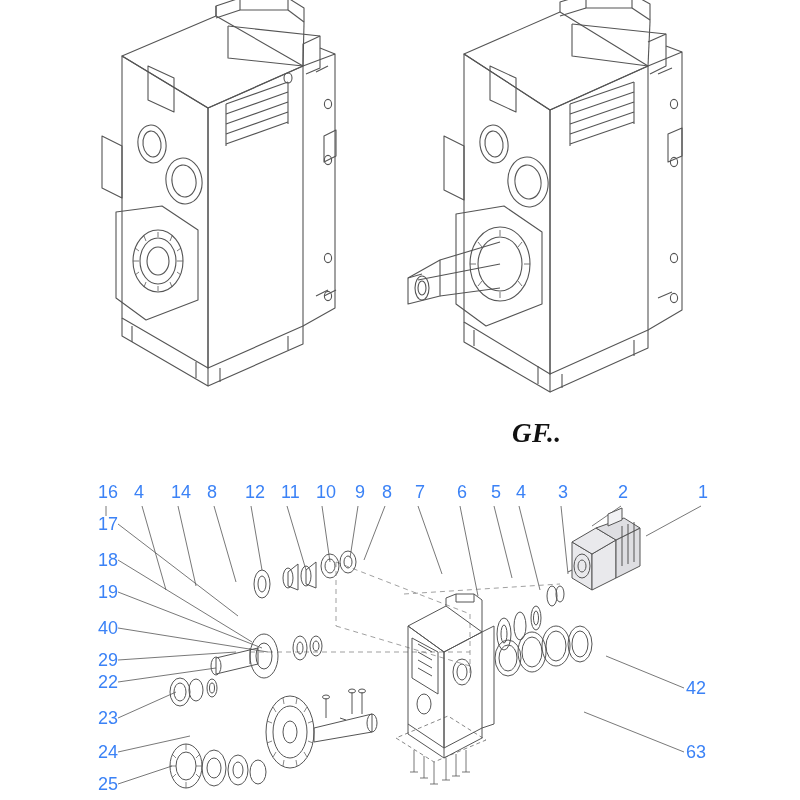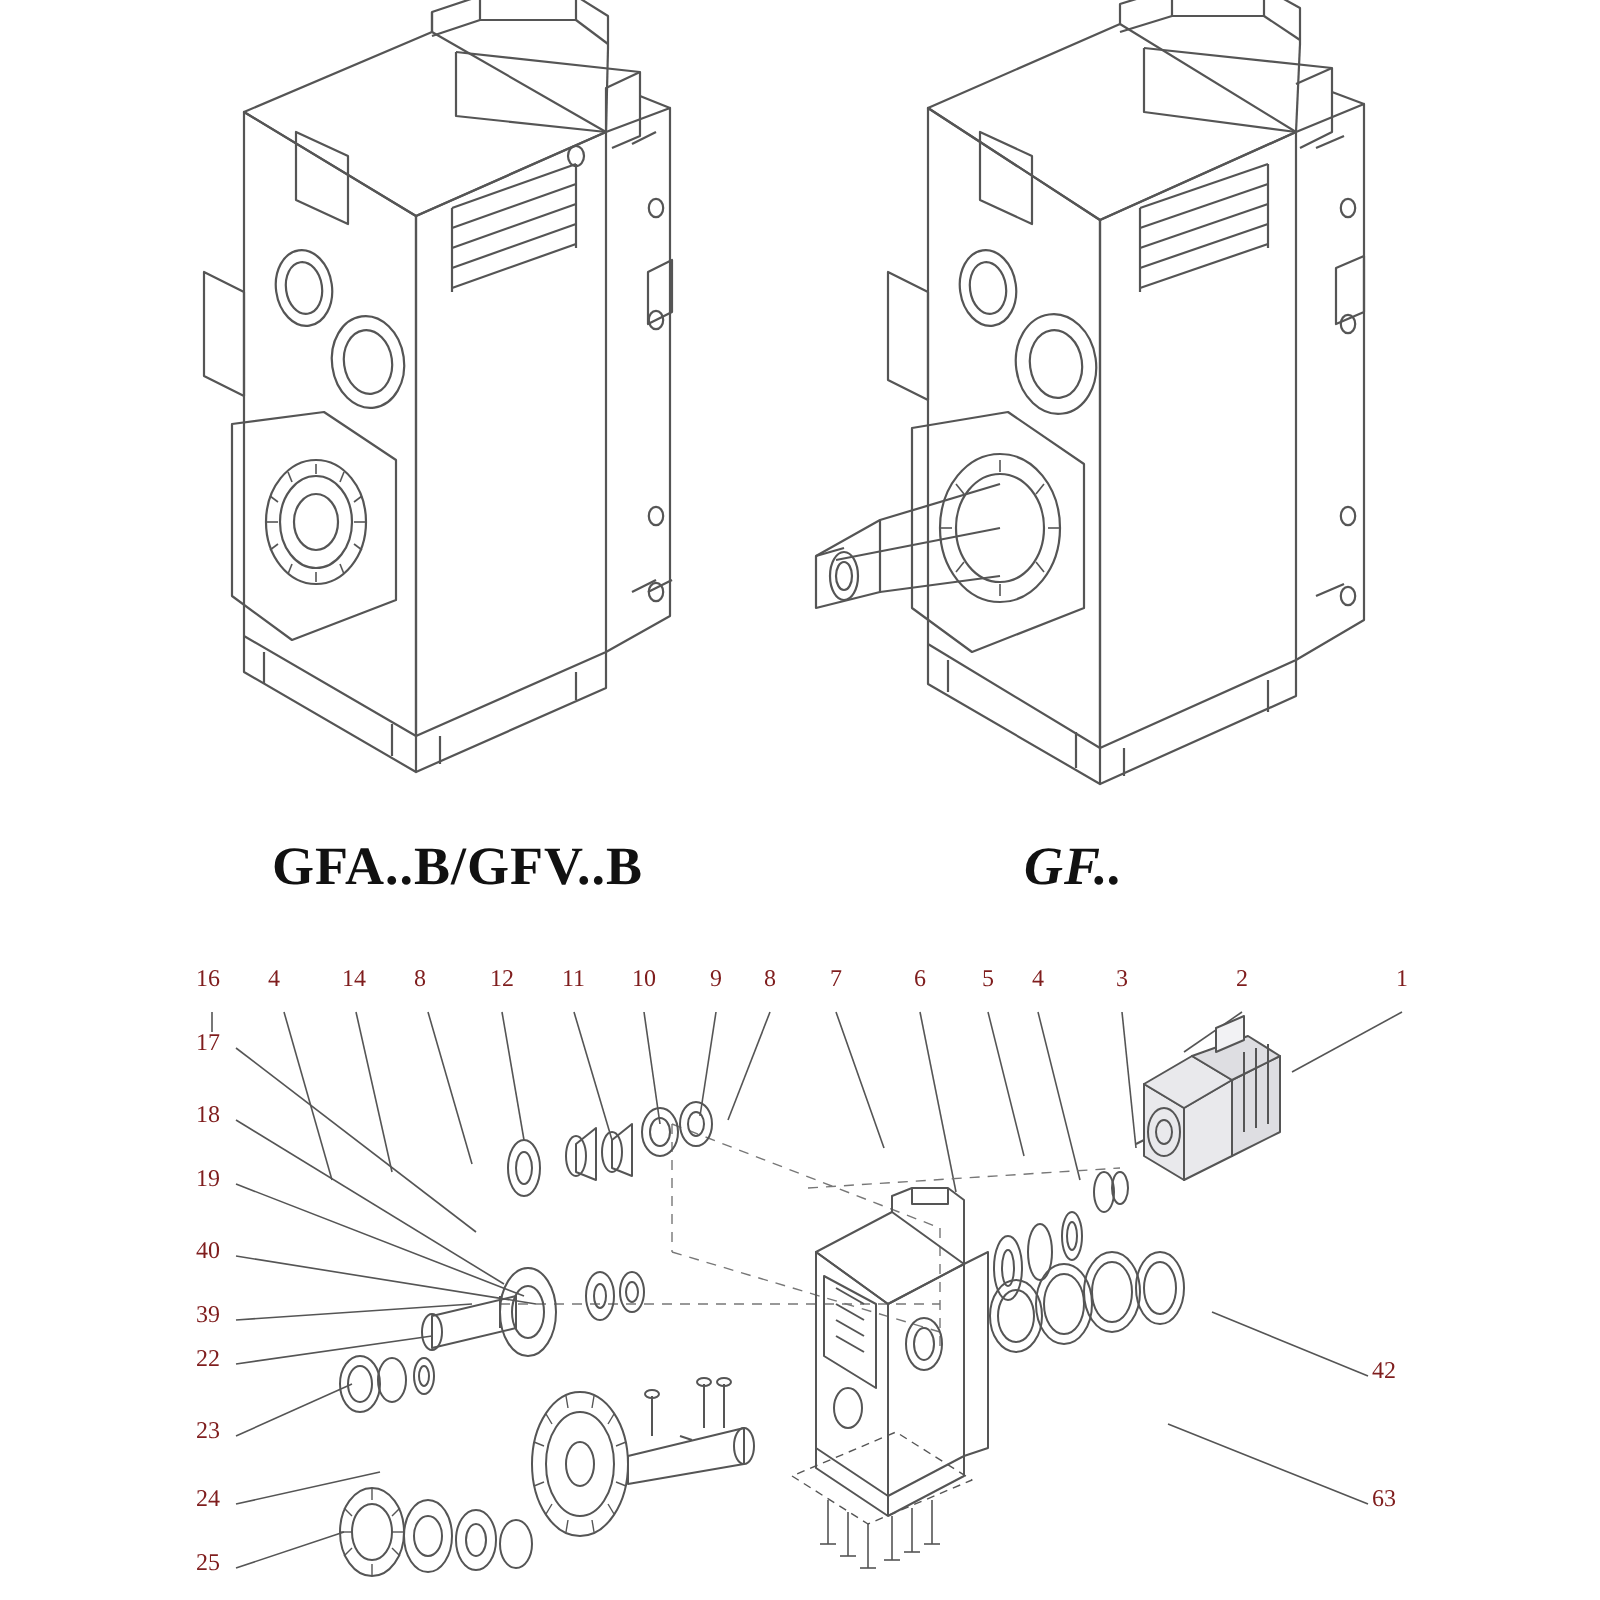--- a/index.html
+++ b/index.html
@@ -30,23 +30,23 @@
   }
   #cap-left{left:136px;top:418px;}
   #cap-right{left:512px;top:418px;font-style:italic;}
 
   
   .exploded{position:absolute;left:0;top:466px;width:800px;height:334px;}
 
   
   .num{
     position:absolute;
-    font-family:Liberation Serif, serif;
-    font-size:12px;
-    color:#7f1d1d;
+    font-family:Liberation Sans, sans-serif;
+    font-size:18px;
+    color:#3b82f6;
     white-space:nowrap;
   }
 
   
   #leaders{position:absolute;left:0;top:0;width:800px;height:334px;}
   #parts{position:absolute;left:0;top:0;width:800px;height:334px;}
 </style>
 </head>
 <body>
 
@@ -196,21 +196,20 @@
         <path d="M64 330 L64 350 L150 400 L150 382"></path>
         <path d="M150 400 L248 356 L248 338"></path>
         <path d="M74 338 L74 354"></path>
         <path d="M138 374 L138 392"></path>
         <path d="M162 382 L162 396"></path>
         <path d="M234 348 L234 364"></path>
       </g>
     </svg>
   </div>
 
-  <div id="cap-left" class="caption">GFA..B/GFV..B</div>
   <div id="cap-right" class="caption">GF..</div>
 
   <div class="exploded">
 
     <svg id="leaders" viewBox="0 0 800 334">
       <g stroke="#555" stroke-width="0.8" fill="none">
 
         <path d="M106 40 L106 50"></path>
         <path d="M142 40 L166 124"></path>
         <path d="M178 40 L196 120"></path>
@@ -420,21 +419,21 @@
     <div class="num" style="left:491px;top:16px">5</div>
     <div class="num" style="left:516px;top:16px">4</div>
     <div class="num" style="left:558px;top:16px">3</div>
     <div class="num" style="left:618px;top:16px">2</div>
     <div class="num" style="left:698px;top:16px">1</div>
 
     <div class="num" style="left:98px;top:48px">17</div>
     <div class="num" style="left:98px;top:84px">18</div>
     <div class="num" style="left:98px;top:116px">19</div>
     <div class="num" style="left:98px;top:152px">40</div>
-    <div class="num" style="left:98px;top:184px">39</div>
+    <div class="num" style="left:98px;top:184px">29</div>
     <div class="num" style="left:98px;top:206px">22</div>
     <div class="num" style="left:98px;top:242px">23</div>
     <div class="num" style="left:98px;top:276px">24</div>
     <div class="num" style="left:98px;top:308px">25</div>
 
     <div class="num" style="left:686px;top:212px">42</div>
     <div class="num" style="left:686px;top:276px">63</div>
   </div>
 
 </div>

